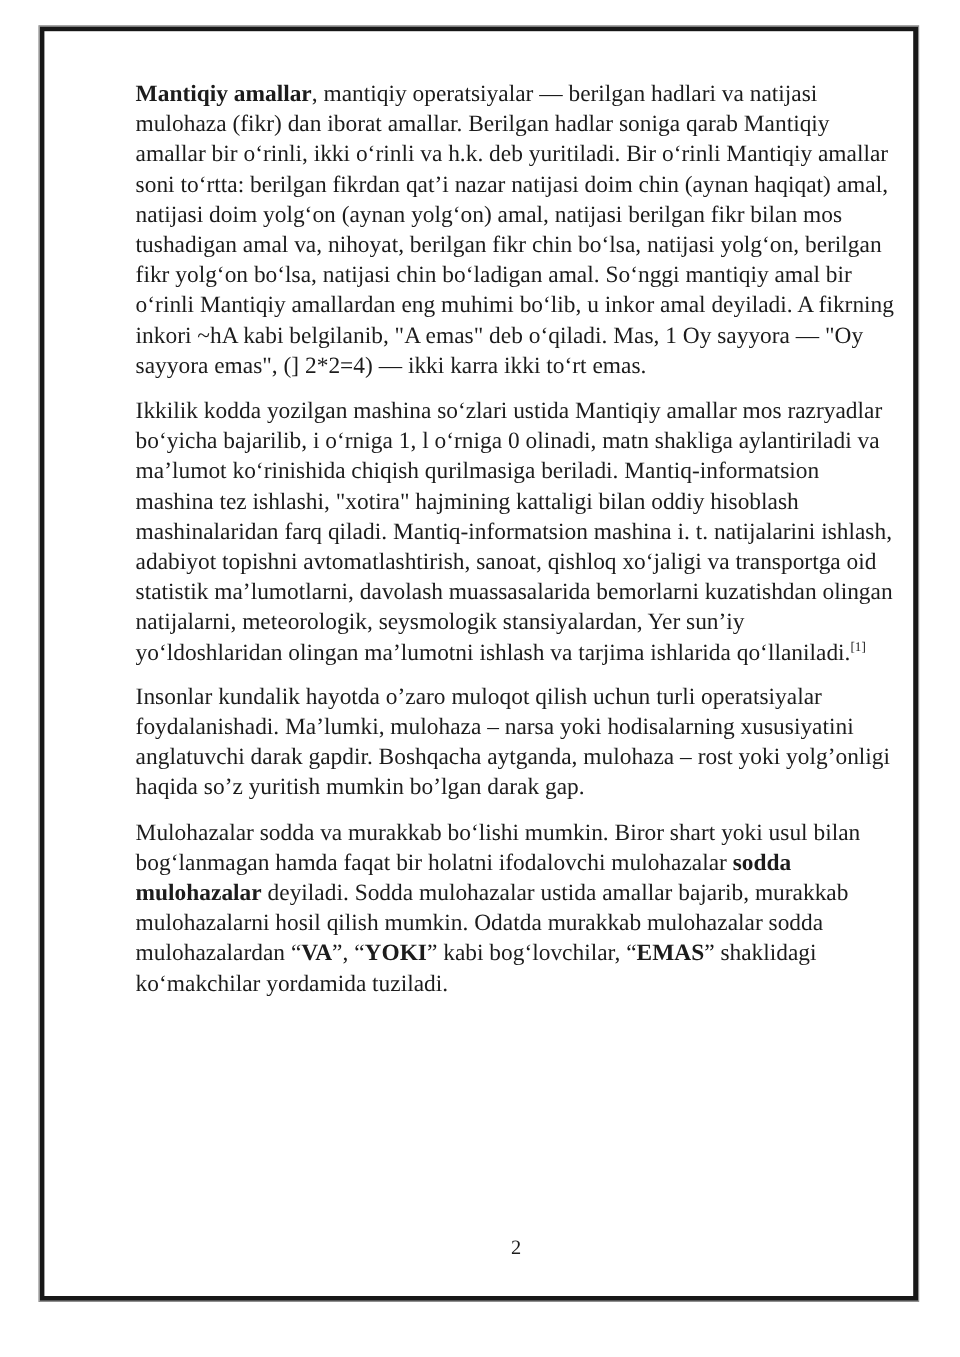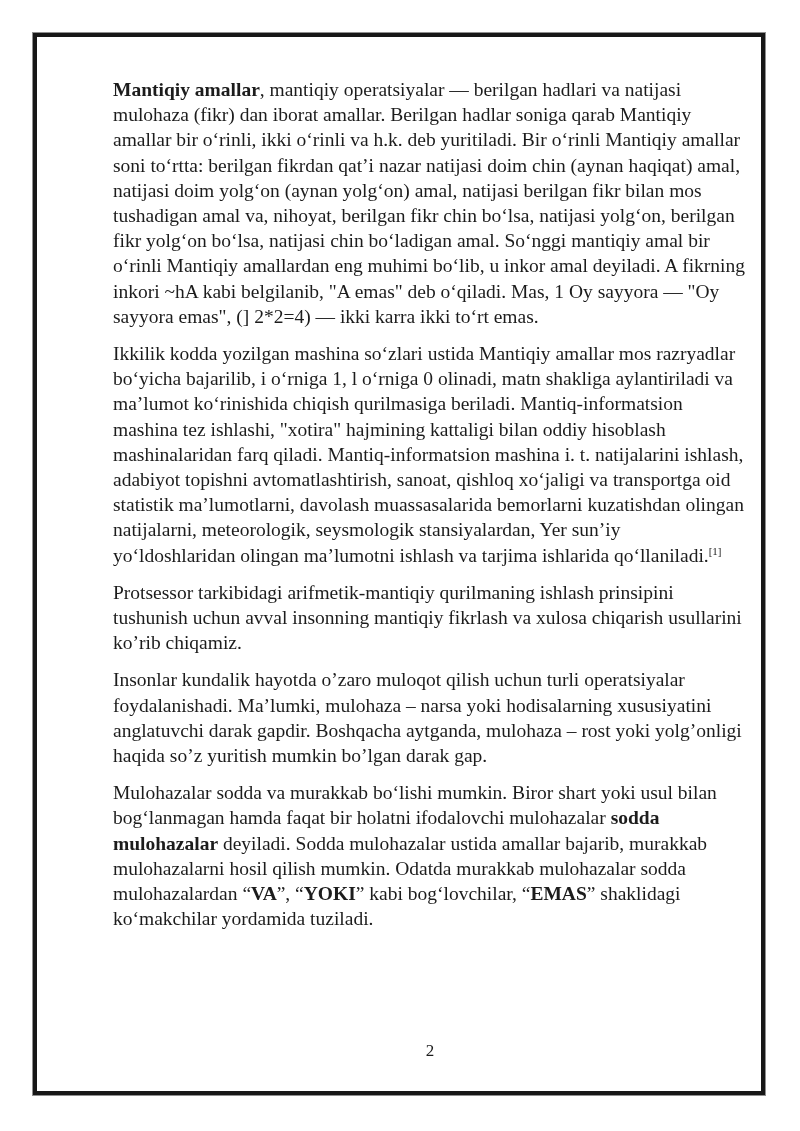--- a/index.html
+++ b/index.html
@@ -9,21 +9,21 @@
   }
   body {
     width: 800px;
     height: 1131px;
     position: relative;
     font-family: "Liberation Serif", serif;
   }
   .page-frame {
     position: absolute;
     left: 33px;
-    top: 33px;
+    top: 22px;
     width: 732px;
     height: 1062px;
     box-sizing: border-box;
     border: 4px solid #171717;
     outline: 1px solid #8f8f8f;
     background: #ffffff;
   }
   .content {
     position: absolute;
     top: 0;
@@ -58,18 +58,17 @@
     color: #1c1c1c;
   }
 </style>
 </head>
 <body>
 
 <div class="page-frame">
   <div class="content">
       <p class="para"><span class="b">Mantiqiy amallar</span><span>, mantiqiy operatsiyalar — berilgan hadlari va natijasi mulohaza (fikr) dan iborat amallar. Berilgan hadlar soniga qarab Mantiqiy amallar bir o‘rinli, ikki o‘rinli va h.k. deb yuritiladi. Bir o‘rinli Mantiqiy amallar soni to‘rtta: berilgan fikrdan qat’i nazar natijasi doim chin (aynan haqiqat) amal, natijasi doim yolg‘on (aynan yolg‘on) amal, natijasi berilgan fikr bilan mos tushadigan amal va, nihoyat, berilgan fikr chin bo‘lsa, natijasi yolg‘on, berilgan fikr yolg‘on bo‘lsa, natijasi chin bo‘ladigan amal. So‘nggi mantiqiy amal bir o‘rinli Mantiqiy amallardan eng muhimi bo‘lib, u inkor amal deyiladi. A fikrning inkori ~hA kabi belgilanib, "A emas" deb o‘qiladi. Mas, 1 Oy sayyora — "Oy sayyora emas", (] 2*2=4) — ikki karra ikki to‘rt emas.</span></p>
       <p class="para"><span>Ikkilik kodda yozilgan mashina so‘zlari ustida Mantiqiy amallar mos razryadlar bo‘yicha bajarilib, i o‘rniga 1, l o‘rniga 0 olinadi, matn shakliga aylantiriladi va ma’lumot ko‘rinishida chiqish qurilmasiga beriladi. Mantiq-informatsion mashina tez ishlashi, "xotira" hajmining kattaligi bilan oddiy hisoblash mashinalaridan farq qiladi. Mantiq-informatsion mashina i. t. natijalarini ishlash, adabiyot topishni avtomatlashtirish, sanoat, qishloq xo‘jaligi va transportga oid statistik ma’lumotlarni, davolash muassasalarida bemorlarni kuzatishdan olingan natijalarni, meteorologik, seysmologik stansiyalardan, Yer sun’iy yo‘ldoshlaridan olingan ma’lumotni ishlash va tarjima ishlarida qo‘llaniladi.</span><sup class="fnref">[1]</sup></p>
-      <p class="para"><span>Protsessor tarkibidagi arifmetik-mantiqiy qurilmaning ishlash prinsipini tushunish uchun avval insonning mantiqiy fikrlash va xulosa chiqarish usullarini ko’rib chiqamiz.</span></p>
       <p class="para"><span>Insonlar kundalik hayotda o’zaro muloqot qilish uchun turli operatsiyalar foydalanishadi. Ma’lumki, mulohaza – narsa yoki hodisalarning xususiyatini anglatuvchi darak gapdir. Boshqacha aytganda, mulohaza – rost yoki yolg’onligi haqida so’z yuritish mumkin bo’lgan darak gap.</span></p>
       <p class="para"><span>Mulohazalar sodda va murakkab bo‘lishi mumkin. Biror shart yoki usul bilan bog‘lanmagan hamda faqat bir holatni ifodalovchi mulohazalar </span><span class="b">sodda mulohazalar</span><span> deyiladi. Sodda mulohazalar ustida amallar bajarib, murakkab mulohazalarni hosil qilish mumkin. Odatda murakkab mulohazalar sodda mulohazalardan “</span><span class="b">VA</span><span>”, “</span><span class="b">YOKI</span><span>” kabi bog‘lovchilar, “</span><span class="b">EMAS</span><span>” shaklidagi ko‘makchilar yordamida tuziladi.</span></p>
     </div>
   <div class="footer">2</div>
 </div>
 
 </body></html>

